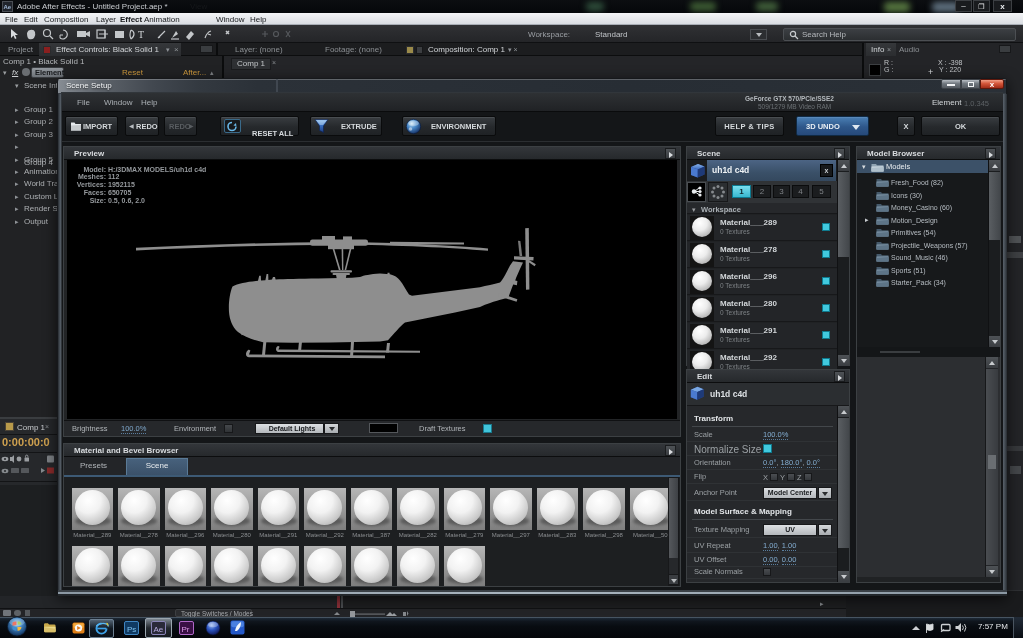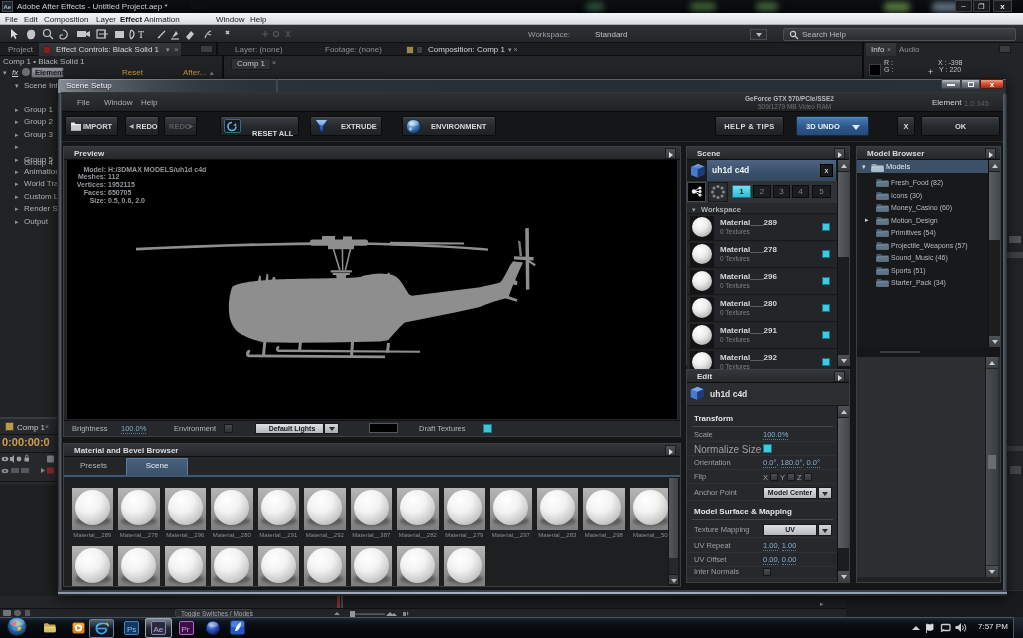--- a/index.html
+++ b/index.html
@@ -712,21 +712,21 @@
 <div class="a" style="left:818px;top:523.5px;width:14px;height:12px;background:linear-gradient(#d4d7da,#a8acb0);border:1px solid #17181a">
     <div style="margin:4px auto 0;width:0;height:0;border-left:3px solid transparent;border-right:3px solid transparent;border-top:4px solid #2a2c2e"></div>
   </div>
 <div class="a" style="left:687px;top:539px;width:150px;height:14px;border-bottom:1px solid #2f3235"></div>
 <div class="a tx" style="left:694px;top:542px;font-size:7.5px;color:#9ba0a4;font-weight:normal;">UV Repeat</div>
 <div class="a tx" style="left:763px;top:542px;font-size:7.5px"><span style="color:#84aed2;border-bottom:1px dotted #5a7e9e">1.00</span><span style="color:#9ba0a4">, </span><span style="color:#84aed2;border-bottom:1px dotted #5a7e9e">1.00</span></div>
 <div class="a" style="left:687px;top:553px;width:150px;height:14px;border-bottom:1px solid #2f3235"></div>
 <div class="a tx" style="left:694px;top:556px;font-size:7.5px;color:#9ba0a4;font-weight:normal;">UV Offset</div>
 <div class="a tx" style="left:763px;top:556px;font-size:7.5px"><span style="color:#84aed2;border-bottom:1px dotted #5a7e9e">0.00</span><span style="color:#9ba0a4">, </span><span style="color:#84aed2;border-bottom:1px dotted #5a7e9e">0.00</span></div>
 <div class="a" style="left:687px;top:565px;width:150px;height:14px;border-bottom:1px solid #2f3235"></div>
-<div class="a tx" style="left:694px;top:568px;font-size:7.5px;color:#9ba0a4;font-weight:normal;">Inter Normals</div>
+<div class="a tx" style="left:694px;top:568px;font-size:7.5px;color:#9ba0a4;font-weight:normal;">Scale Normals</div>
 <div class="a tx" style="left:763px;top:568px;font-size:7.5px"><span style="display:inline-block;width:8px;height:8px;background:linear-gradient(#4a4d51,#35383c);border:1px solid #17181a;vertical-align:-1px"></span></div>
 <div class="a" style="left:837px;top:406px;width:12px;height:176px;background:#1b1d1f;border-left:1px solid #101113"></div>
 <div class="a" style="left:838px;top:406px;width:11px;height:11px;background:linear-gradient(#4e5256,#3a3d41)">
     <div style="margin:3.5px auto 0;width:0;height:0;border-left:3px solid transparent;border-right:3px solid transparent;border-bottom:4px solid #c8cbce"></div>
   </div>
 <div class="a" style="left:838px;top:418px;width:11px;height:130px;background:linear-gradient(90deg,#5a5e62,#43474b)"></div>
 <div class="a" style="left:838px;top:571px;width:11px;height:11px;background:linear-gradient(#4e5256,#3a3d41)">
     <div style="margin:4px auto 0;width:0;height:0;border-left:3px solid transparent;border-right:3px solid transparent;border-top:4px solid #c8cbce"></div>
   </div>
 <div class="a" style="left:856px;top:146px;width:145px;height:437px;background:#202224;border:1px solid #3c4043"></div>

